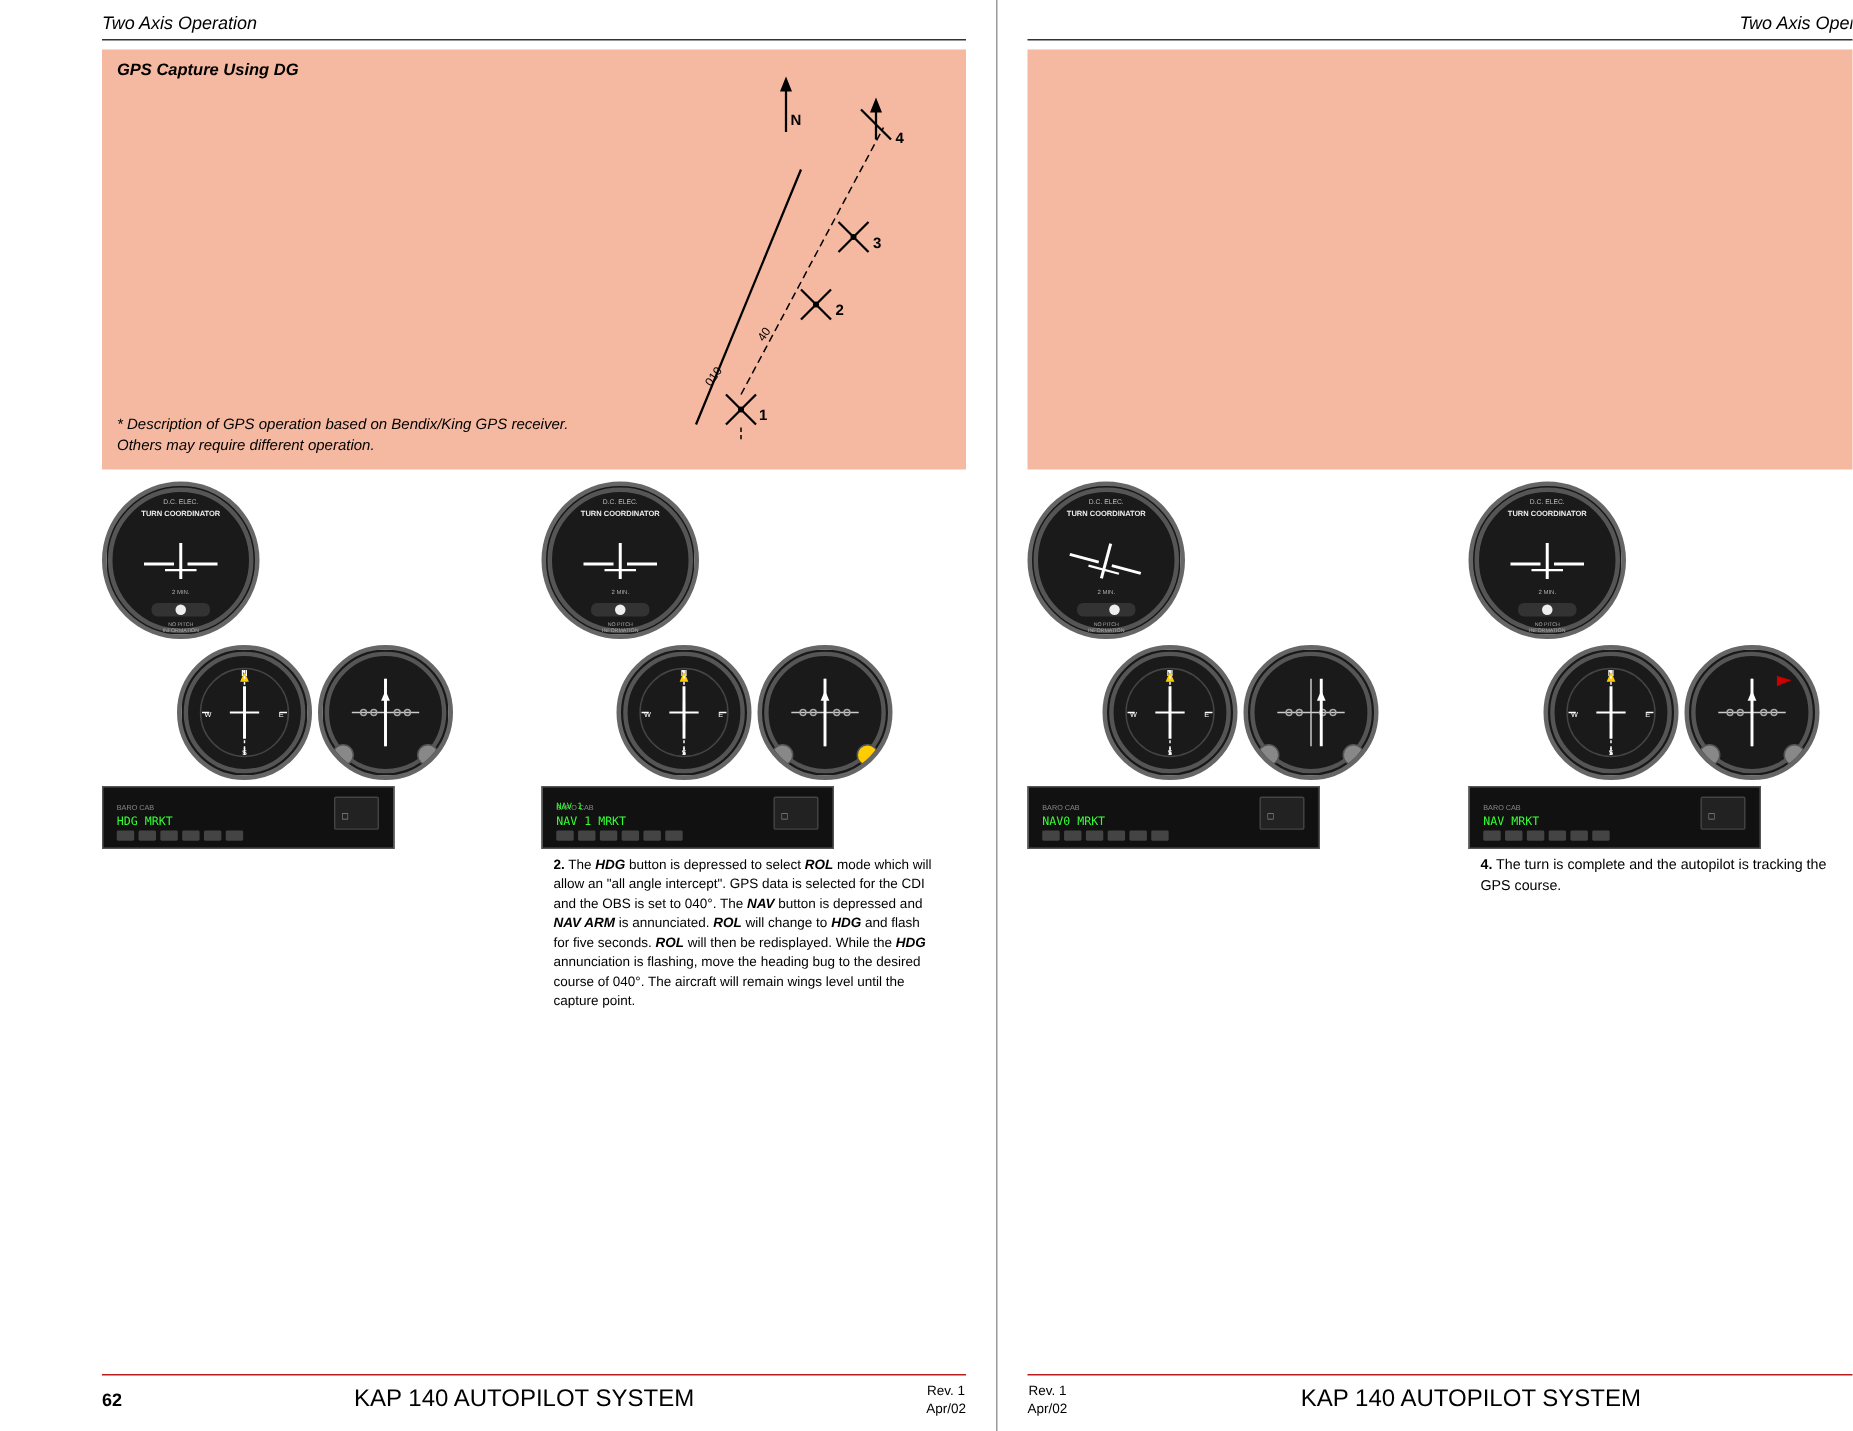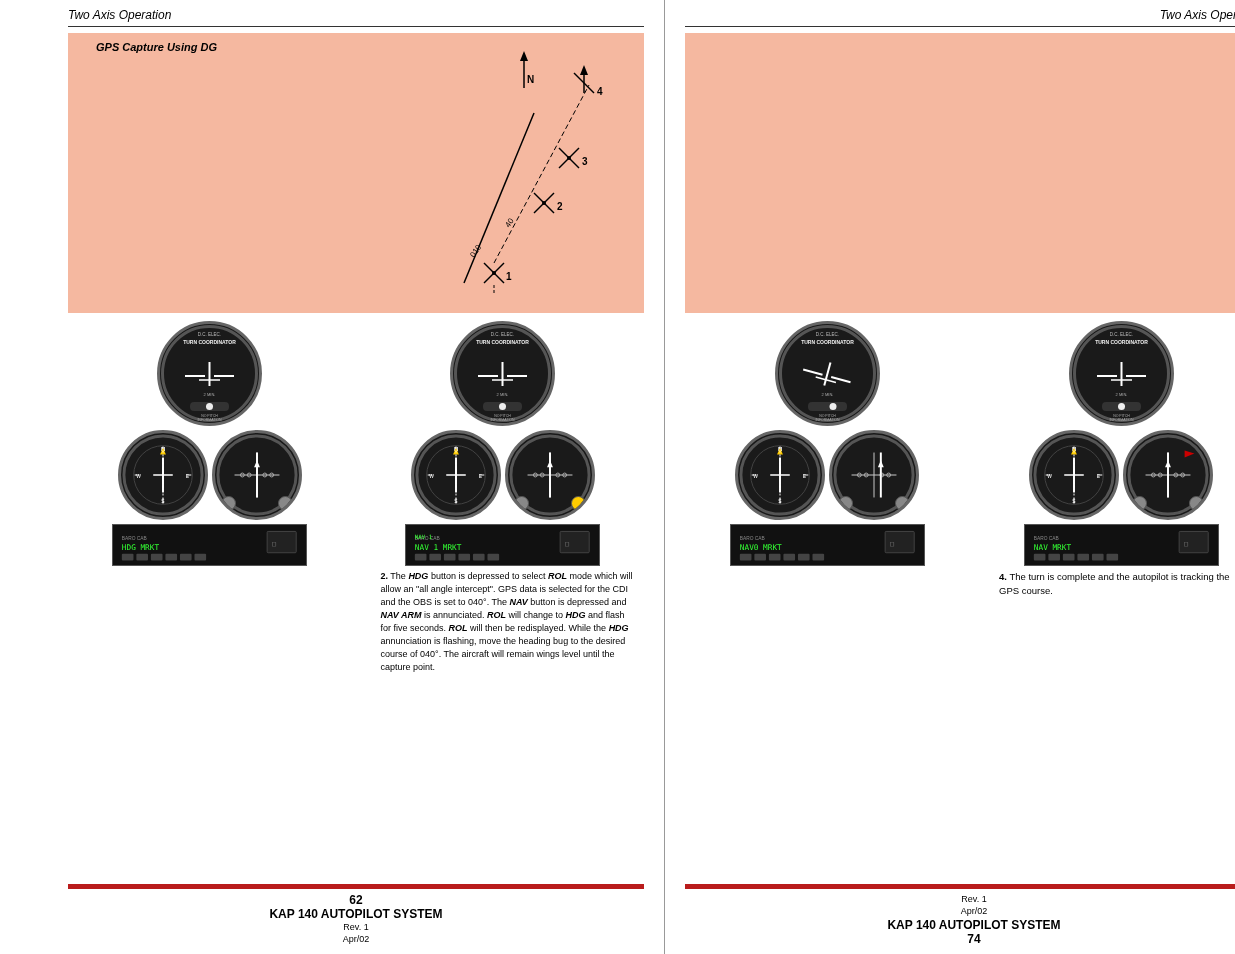--- a/index.html
+++ b/index.html
@@ -50,21 +50,21 @@
       background: #f5b8a0;
       width: 100%;
       height: 280px;
       position: relative;
       margin-bottom: 8px;
     }
 
     .gps-caption {
       position: absolute;
       top: 8px;
-      left: 28px;
+      left: 10px;
       font-size: 11px;
       font-weight: bold;
       font-style: italic;
     }
 
     .gps-footnote {
       position: absolute;
       bottom: 8px;
       left: 10px;
       font-size: 10px;
@@ -85,21 +85,20 @@
       display: flex;
       gap: 10px;
       margin-bottom: 6px;
       flex: 1;
     }
 
     .instrument-group {
       width: 50%;
       display: flex;
       flex-direction: column;
-      align-items: center;
     }
 
     .instrument-row {
       display: flex;
       gap: 4px;
       margin-bottom: 4px;
       justify-content: center;
     }
 
     
@@ -115,32 +114,31 @@
       font-style: italic;
     }
 
     
     .page-footer {
       display: flex;
       justify-content: space-between;
       align-items: center;
       margin-top: auto;
       padding-top: 4px;
-      border-top: 5px solid #b91c1c;
-      flex-direction: column;
+      border-top: 1px solid #b91c1c;
     }
 
     .footer-page-num {
       font-size: 12px;
       font-weight: bold;
     }
 
     .footer-title {
-      font-size: 12px;
-      font-weight: bold;
+      font-size: 16px;
+      font-weight: normal;
       text-align: center;
     }
 
     .footer-rev {
       font-size: 9px;
       text-align: center;
       line-height: 1.4;
     }
 
     
@@ -194,20 +192,21 @@
 
   <div class="left-page">
 
     <div class="page-header">
       <span style="font-size:12px; font-style:italic;">Two Axis Operation</span>
     </div>
 
     <div class="gps-diagram">
       <div class="gps-caption" style="font-style:italic; font-weight:bold; font-size:11px;">GPS Capture Using DG</div>
 
+      <div class="gps-footnote">* Description of GPS operation based on Bendix/King GPS receiver. Others may require different operation.</div>
 
       <svg class="diagram-svg" width="230" height="250" viewBox="0 0 230 250">
 
         <line x1="120" y1="15" x2="120" y2="45" stroke="#000" stroke-width="1.5"></line>
         <polygon points="120,8 116,18 124,18" fill="#000"></polygon>
         <text x="123" y="40" font-size="10" font-weight="bold">N</text>
 
         <line x1="170" y1="30" x2="190" y2="50" stroke="#000" stroke-width="1.5"></line>
         <line x1="180" y1="30" x2="180" y2="50" stroke="#000" stroke-width="1.5"></line>
         <polygon points="180,22 176,32 184,32" fill="#000"></polygon>

